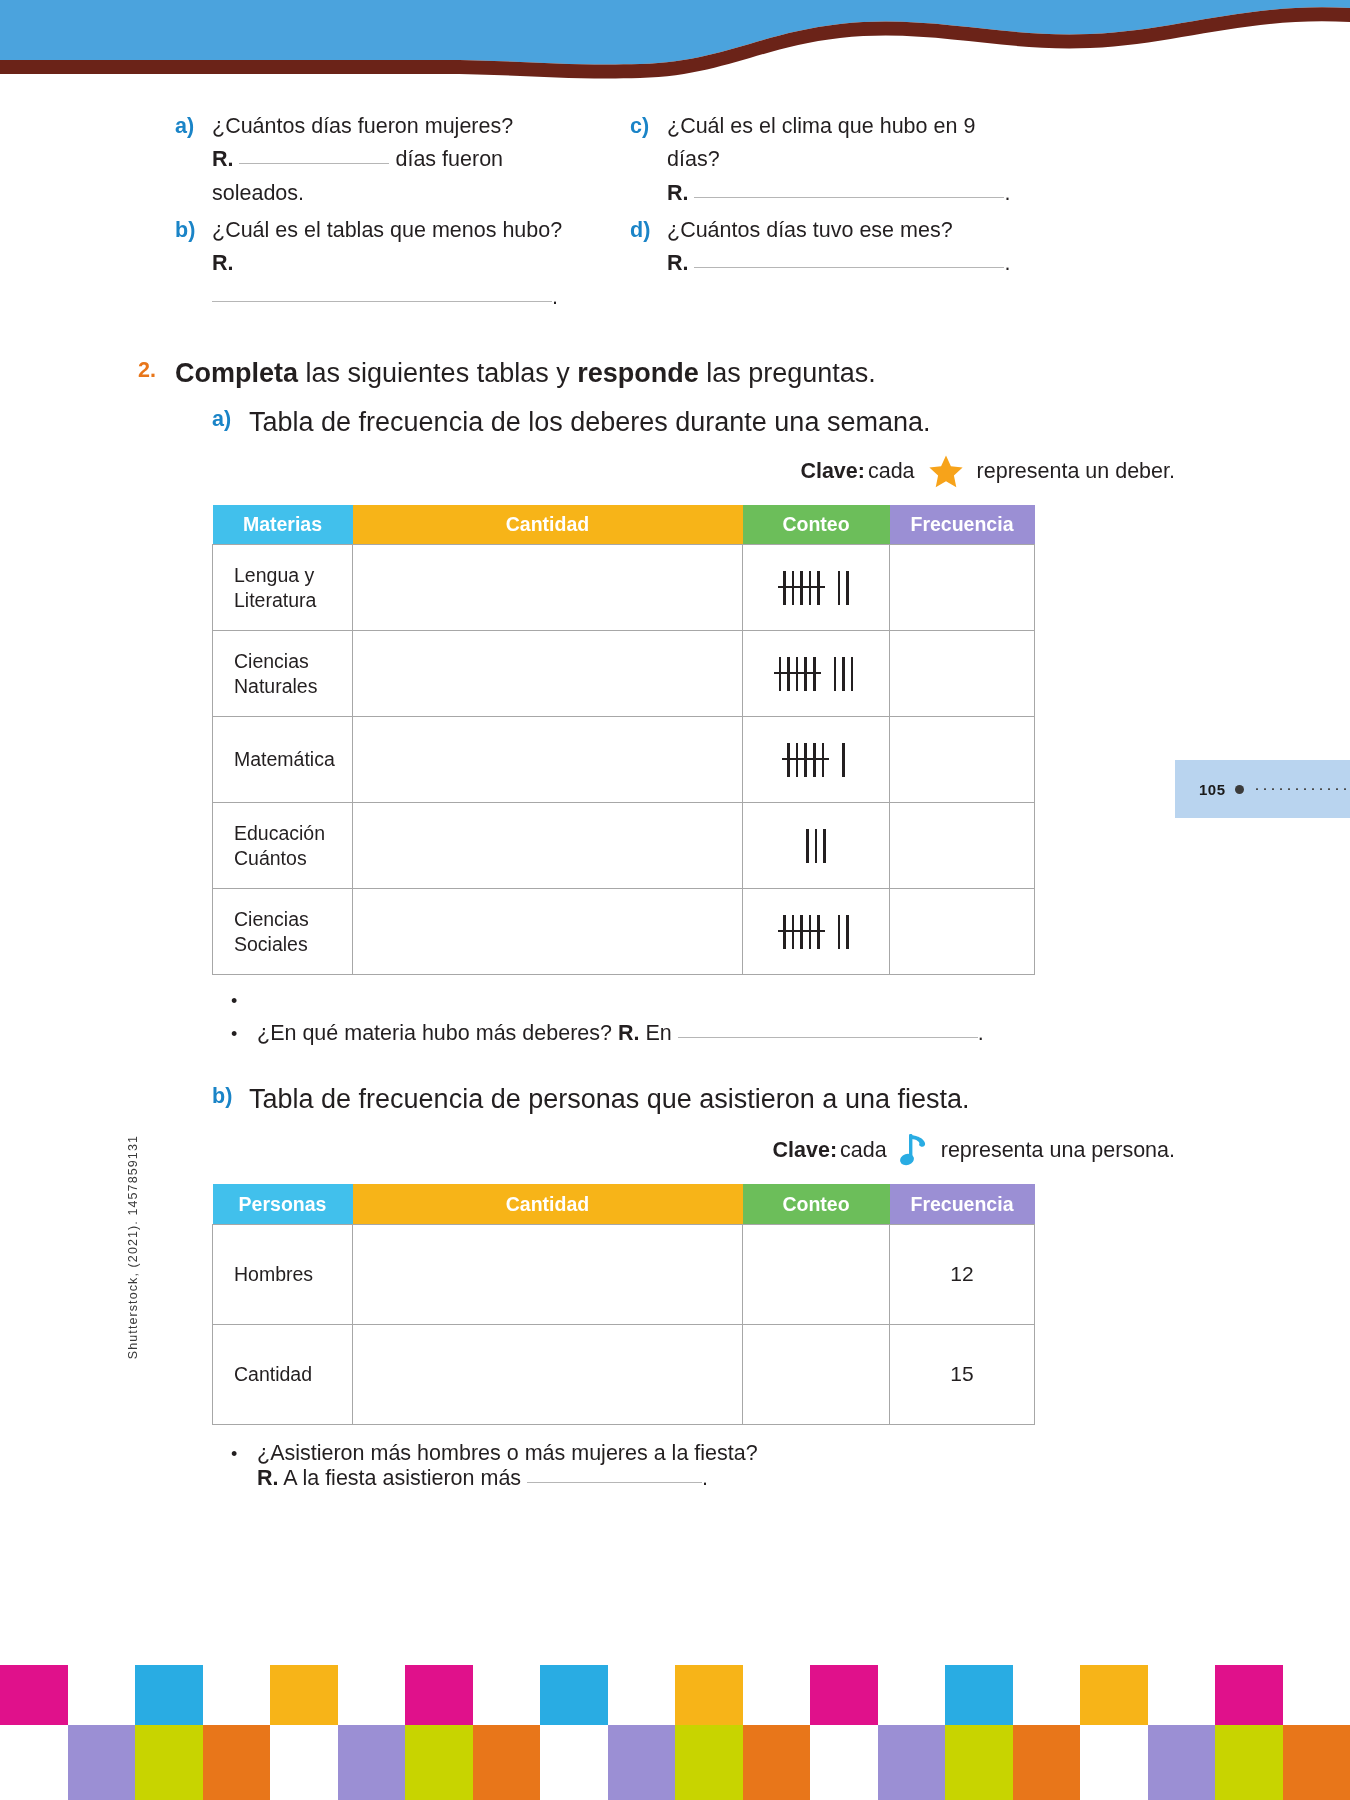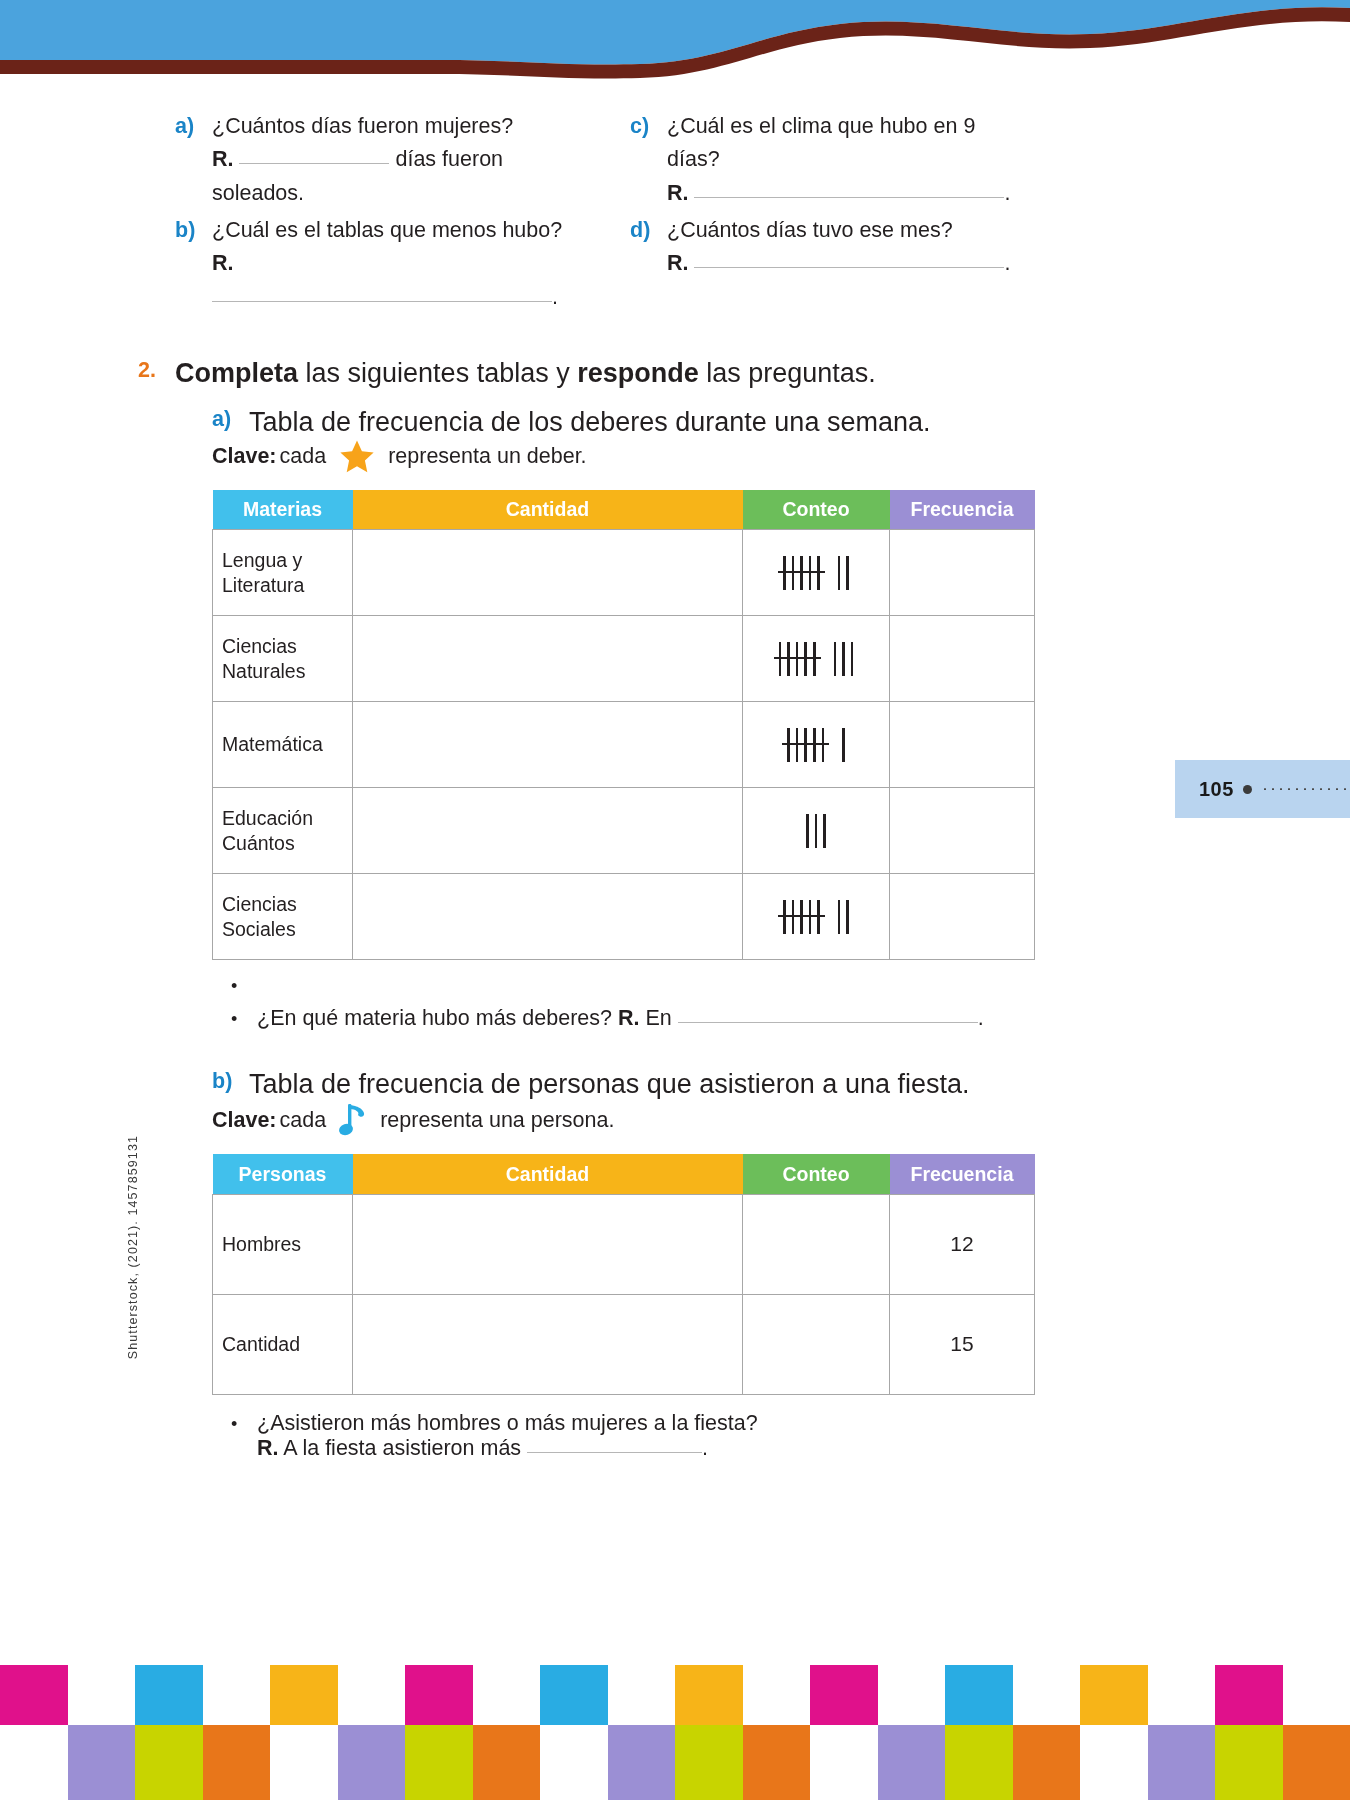--- a/index.html
+++ b/index.html
@@ -15,21 +15,21 @@
   .banner { position:absolute; left:0; top:0; width:1350px; height:95px; overflow:hidden; }
   .banner svg { display:block; }
 
   
   .page-tab {
     position:absolute; right:0; top:760px;
     width:175px; height:58px;
     background:#b9d4ef;
     display:flex; align-items:center; padding-left:24px; gap:9px;
   }
-  .page-tab .num { font-size:20px; color:#1a1a1a; font-weight:700; letter-spacing:.5px; }
+  .page-tab .num { font-size:15px; color:#1a1a1a; font-weight:700; letter-spacing:.5px; }
   .page-tab .dot { width:9px; height:9px; border-radius:50%; background:#3b3b3b; flex:none; }
   .page-tab .dotted { flex:1; height:2px;
     background-image: radial-gradient(circle, #4b4b4b 1px, transparent 1.4px);
     background-size: 8px 3px; background-repeat: repeat-x; }
 
   
   .credit {
     position:absolute; left:126px; top:1135px;
     transform-origin: left top; transform: rotate(-90deg) translateX(-100%);
     font-size:12.5px; color:#3a3a3a; letter-spacing:1.1px; white-space:nowrap;
@@ -54,34 +54,34 @@
   .ex-num { color:#e8761a; font-weight:700; font-size:21.5px; width:37px; flex:none; }
   .ex-body { width:1000px; }
   .ex-title { font-size:27px; color:#231f20; }
   .ex-title .b { font-weight:700; }
 
   .sub { display:flex; margin-top:18px; padding-left:37px; }
   .sub-letter { color:#1a84c7; font-weight:700; font-size:21.5px; width:37px; flex:none; }
   .sub-body { flex:1; }
   .sub-text { font-size:27px; color:#231f20; }
 
-  .clave { padding-left:37px; display:flex; align-items:center; font-size:21.5px; color:#231f20; gap:3px;}
+  .clave { margin-top:15px; padding-left:37px; display:flex; align-items:center; font-size:21.5px; color:#231f20; gap:3px;justify-content:flex-end;}
   .clave .b { font-weight:700; }
   .clave .ic { display:inline-flex; align-items:center; justify-content:center; margin:0 9px; }
 
   
   table.freq { border-collapse:collapse; margin-top:14px; margin-left:37px; width:822px; table-layout:fixed; }
   table.freq th {
     color:#fff; font-size:19.5px; font-weight:700; height:40px; border:none; text-align:center;
   }
   table.freq th.h-cat { background:#41c0ec; width:140px; }
   table.freq th.h-qty { background:#f7b418; width:390px; }
   table.freq th.h-cnt { background:#6cbe5a; width:147px; }
   table.freq th.h-frq { background:#9b8fd4; width:145px; }
-  table.freq td { border:1.4px solid #a7a7a7; font-size:19.5px; color:#231f20; padding:9px 9px; vertical-align:middle;margin-top:46px; }
+  table.freq td { border:1.4px solid #a7a7a7; font-size:19.5px; color:#231f20; padding:9px 21px; vertical-align:middle;margin-top:46px; }
   table.freq td.c-label { height:68px; line-height:1.28; }
   table.freq td.c-qty, table.freq td.c-cnt, table.freq td.c-frq { text-align:center; }
   table.freq.tall td.c-label { height:86px; }
   table.freq td.c-frq { font-size:21px; }
 
   
   .tally { display:flex; align-items:center; justify-content:center; gap:18px; }
   .tgroup { display:flex; position:relative; gap:6px; }
   .tmark { width:2.6px; height:34px; background:#231f20; display:block; }
   .tgroup.five::after {

